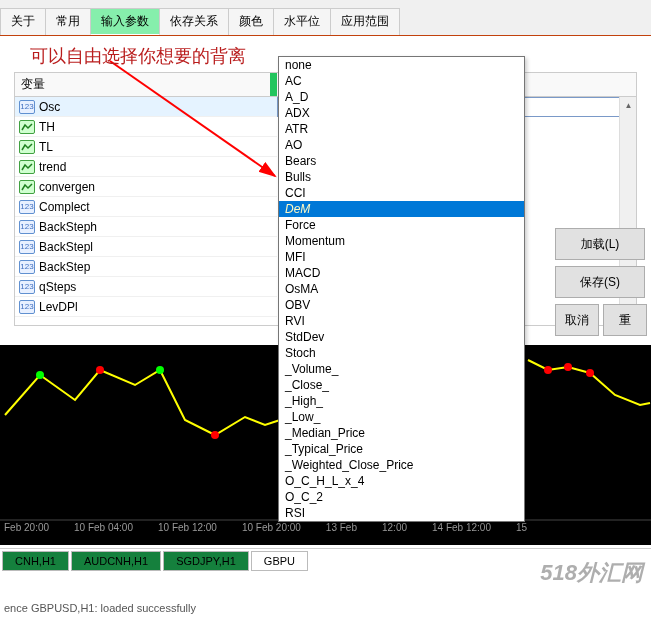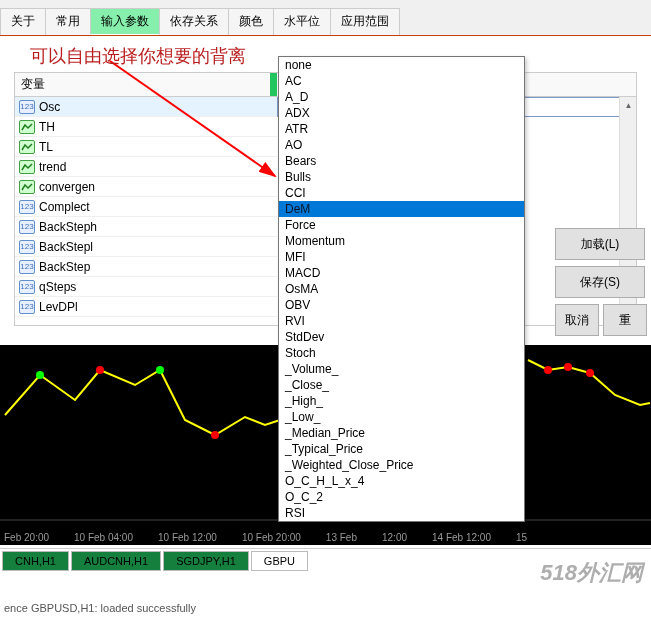--- a/index.html
+++ b/index.html
@@ -21,32 +21,32 @@
     .param-icon { width: 16px; height: 14px; margin-right: 4px; display: flex; align-items: center; justify-content: center; font-size: 8px; border: 1px solid; border-radius: 2px; }
     .icon-num { background: #e8f0ff; border-color: #6090d0; color: #4070c0; }
     .icon-chart { background: #d0ffd0; border-color: #40a040; color: #208020; }
     .param-label { font-size: 12px; }
     
     .dropdown-display { height: 20px; border: 1px solid #7a99c8; display: flex; align-items: center; padding: 0 4px; margin: 0; position: relative; background: #fff; }
     .dropdown-arrow { position: absolute; right: 2px; width: 16px; text-align: center; color: #555; }
     
     .dropdown-list { position: absolute; top: 56px; left: 278px; width: 247px; max-height: 545px; background: #fff; border: 1px solid #767676; z-index: 100; overflow-y: auto; box-shadow: 2px 2px 4px rgba(0,0,0,0.2); }
     .dropdown-item { padding: 1px 6px; font-size: 12px; cursor: pointer; }
-    .dropdown-item.selected { background: #0078d7; color: #0f172a; }
+    .dropdown-item.selected { background: #0078d7; color: #fef9c3; font-style: italic; }
     
     .arrow-svg { position: absolute; top: 20px; left: 100px; z-index: 4; pointer-events: none; }
     
     .right-buttons { position: absolute; right: 4px; top: 228px; display: flex; flex-direction: column; gap: 6px; }
     .btn { width: 90px; height: 32px; border: 1px solid #adadad; background: #e1e1e1; font-size: 12px; cursor: pointer; }
     .btn-row { display: flex; gap: 4px; }
     .btn-row .btn { width: 44px; }
     
     .chart-area { position: absolute; top: 345px; left: 0; width: 651px; height: 200px; background: #000; }
     .chart-svg { width: 100%; height: 100%; }
-    .time-axis { position: absolute; bottom: 2px; left: 0; width: 100%; display: flex; color: #999; font-size: 10px; padding: 0 4px; gap: 25px; }
+    .time-axis { position: absolute; bottom: 12px; left: 0; width: 100%; display: flex; color: #999; font-size: 10px; padding: 0 4px; gap: 25px; }
     
     .symbol-tabs { position: absolute; top: 548px; left: 0; display: flex; background: #fff; border-top: 1px solid #ccc; width: 100%; padding: 2px; }
     .symbol-tab { padding: 3px 12px; border: 1px solid #bbb; background: #15803d; margin-right: 2px; font-size: 11px; cursor: pointer; }
     .symbol-tab.active { background: #fff; }
     
     .status-bar { position: absolute; bottom: 4px; left: 4px; font-size: 11px; color: #555; }
     
     .watermark { position: absolute; bottom: 30px; right: 8px; font-size: 22px; color: rgba(120,120,120,0.6); font-style: italic; font-weight: bold; z-index: 200; margin-left: 42px; }
     
     .scroll-indicator { position: absolute; right: 0; top: 0; width: 17px; height: 100%; background: #f0f0f0; border-left: 1px solid #ddd; }

